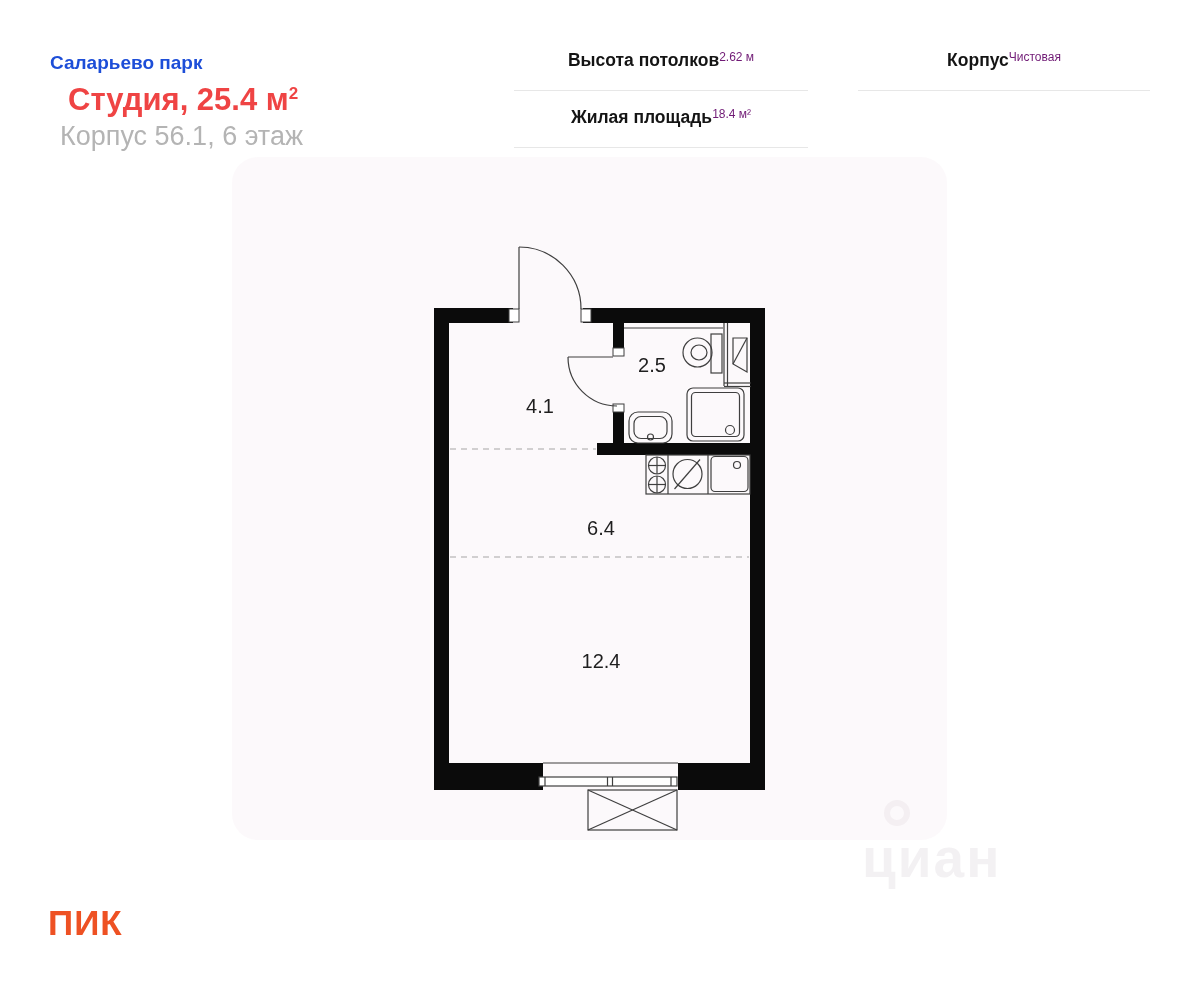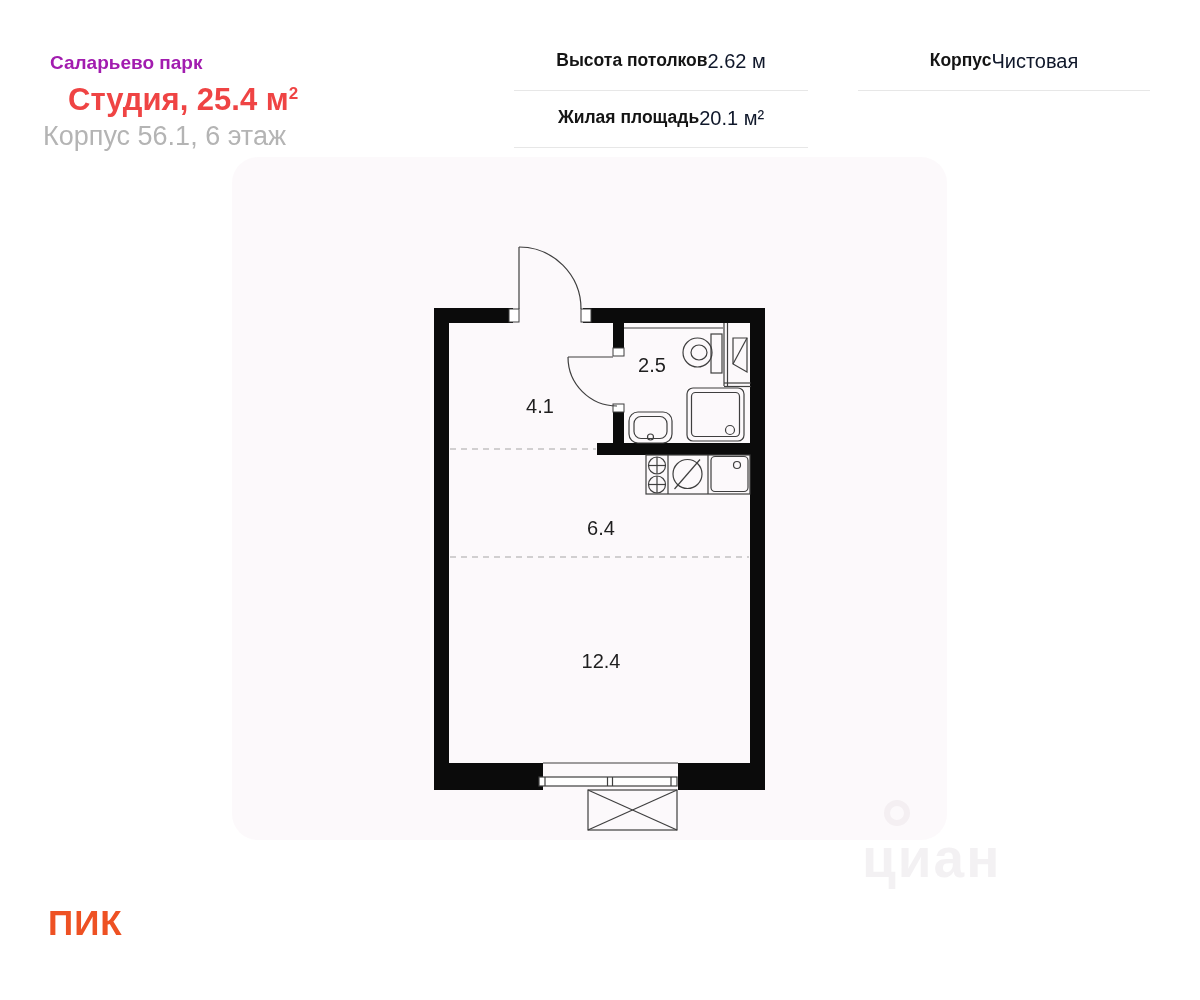--- a/index.html
+++ b/index.html
@@ -1,33 +1,33 @@
 <!DOCTYPE html>
 <html><head>
 <meta charset="utf-8">
 <style>
   * { margin: 0; padding: 0; box-sizing: border-box; }
   html, body { width: 1200px; height: 1000px; background: #ffffff; overflow: hidden;
                font-family: "Liberation Sans", sans-serif; }
   .abs { position: absolute; }
 
   
-  #project-name { left: 50px; top: 52px; font-size: 19px; font-weight: 700; color: #a21caf; }
+  #project-name { left: 50px; top: 52px; font-size: 19px; font-weight: 700; color: #1d4ed8; }
   #plan-title   { left: 68px; top: 82px; font-size: 31px; font-weight: 700; color: #ef4444; }
   #plan-title sup { font-size: 17px; }
-  #plan-subtitle{ left: 43px; top: 121px; font-size: 27px; font-weight: 400; color: #b4b4b4; }
+  #plan-subtitle{ left: 60px; top: 121px; font-size: 27px; font-weight: 400; color: #b4b4b4; }
 
   
   .stats-col { position: absolute; top: 34px; }
   #stats-col-1 { left: 514px; width: 294px; }
   #stats-col-2 { left: 858px; width: 292px; }
   .stat-row { display: flex; justify-content: center; align-items: flex-start;
               height: 57px; padding-top: 16px; border-bottom: 1px solid #e7e7e7; }
   .stat-label { font-size: 17.5px; font-weight: 700; color: #141414; }
-  .stat-value { font-size: 20px; font-weight: 400; color: #0f172a; }
+  .stat-value { font-size: 12px; font-weight: 400; color: #701a75; }
 
   
   #floorplan { left: 380px; top: 220px; width: 440px; height: 660px; }
   svg text { font-family: "Liberation Sans", sans-serif; font-size: 20px; fill: #1f1f1f; }
 
   
   #watermark-box { left: 232px; top: 157px; width: 715px; height: 683px;
                    background: rgba(180,120,160,0.045); border-radius: 26px; pointer-events: none; }
   #watermark-text { left: 862px; top: 826px; font-size: 55px; font-weight: 700;
                     color: rgba(90,60,80,0.07); letter-spacing: 2px; pointer-events: none; }
@@ -49,21 +49,21 @@
 <div class="abs" id="plan-title"><span>Студия, 25.4 м</span><sup>2</sup></div>
 <div class="abs" id="plan-subtitle">Корпус 56.1, 6 этаж</div>
 
 <div class="stats-col" id="stats-col-1">
   <div class="stat-row">
     <span class="stat-label">Высота потолков</span>
     <span class="stat-value">2.62 м</span>
   </div>
   <div class="stat-row">
     <span class="stat-label">Жилая площадь</span>
-    <span class="stat-value">20.1 м²</span>
+    <span class="stat-value">18.4 м²</span>
   </div>
 </div>
 <div class="stats-col" id="stats-col-2">
   <div class="stat-row">
     <span class="stat-label">Корпус</span>
     <span class="stat-value">Чистовая</span>
   </div>
 </div>
 
 <svg class="abs" id="floorplan" viewBox="380 220 440 660">

